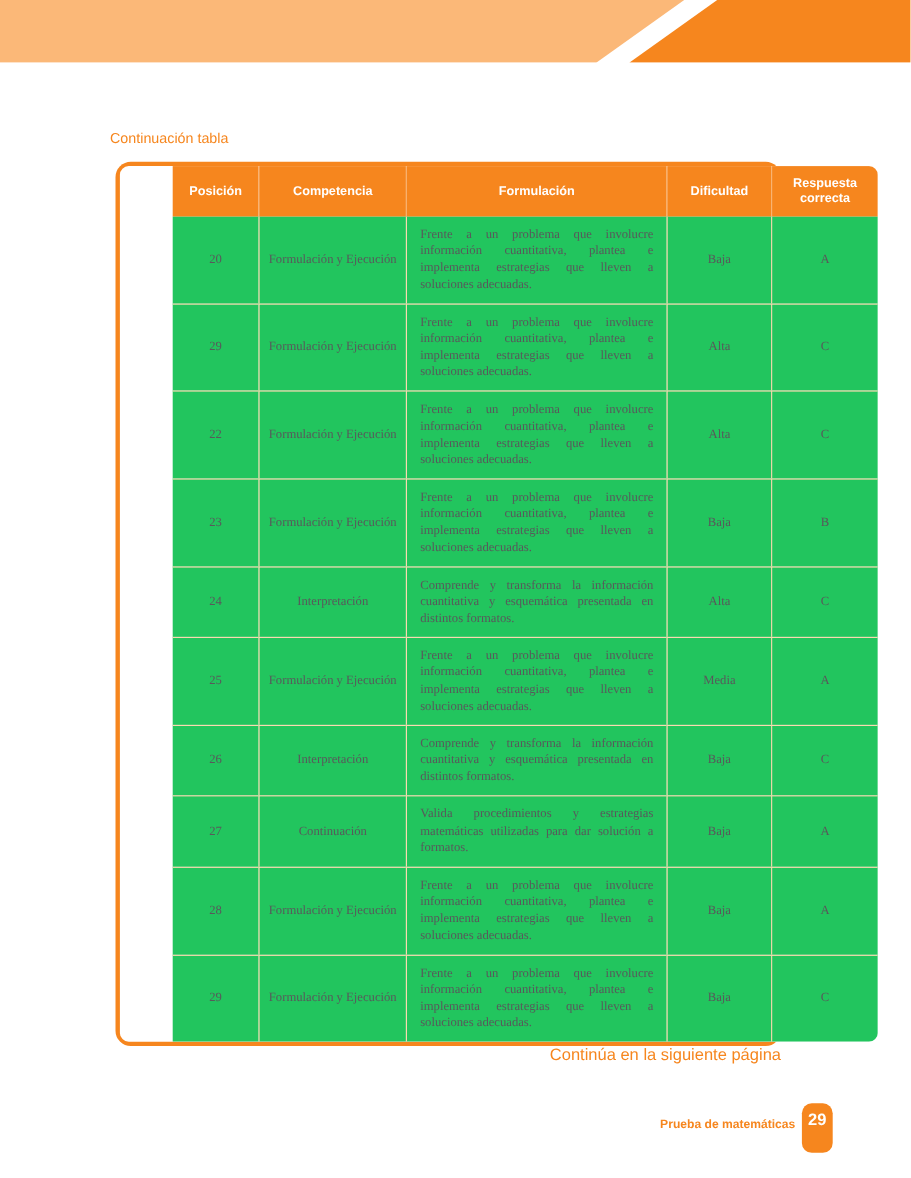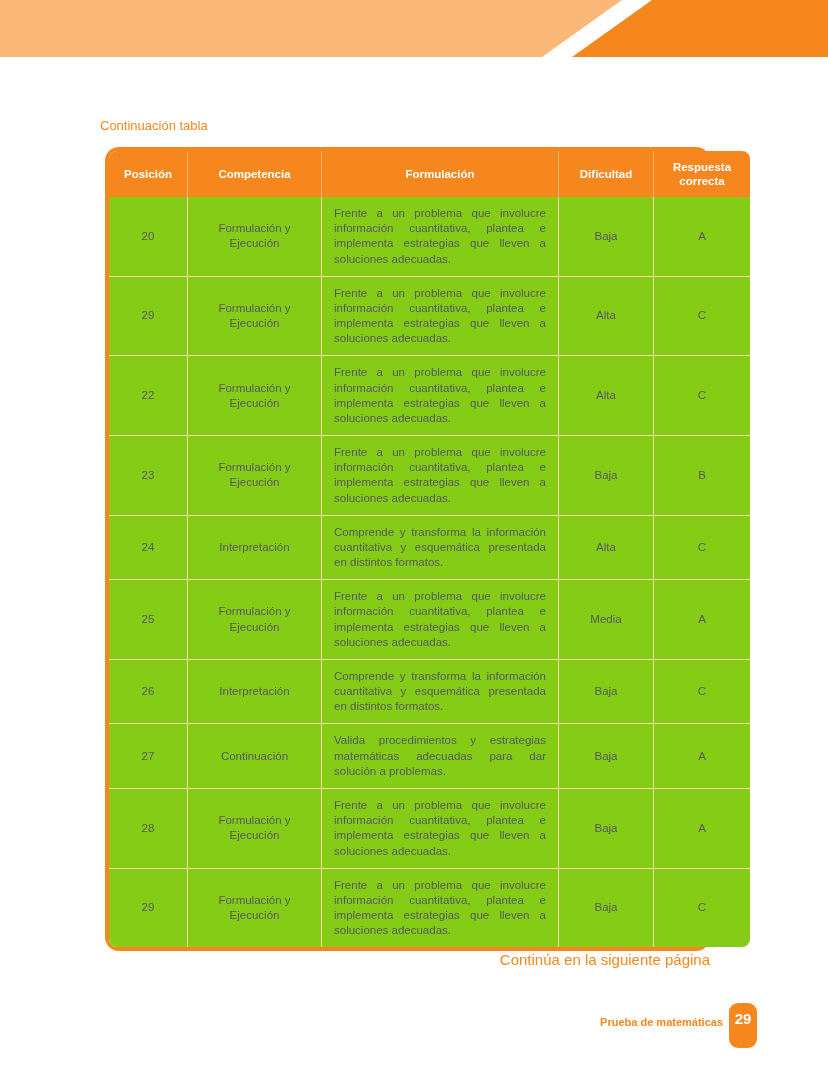--- a/index.html
+++ b/index.html
@@ -62,44 +62,46 @@
     box-sizing: border-box;
   }
   .table-wrap table {
     width: 100%;
     border-collapse: separate;
     border-spacing: 0;
     table-layout: fixed;
     background: #ffffff;
     border-radius: 8px;
     overflow: hidden;
+    padding-left: 48px;
   }
   .table-wrap thead th {
     background: var(--accent, #F6861E);
     color: #ffffff;
     font-size: 11.5px;
     font-weight: bold;
     text-align: center;
     vertical-align: middle;
     padding: 7px 4px;
     height: 32px;
     line-height: 1.25;
   }
   .table-wrap thead th + th {
     border-left: 1px solid rgba(255,255,255,0.35);
   }
   .table-wrap tbody td {
-    background: #84cc16;
+    background: #22c55e;
     color: var(--text, #58595B);
     font-size: 11.5px;
     line-height: 1.32;
     text-align: center;
     vertical-align: middle;
     padding: 9px 6px;
     border-top: 1px solid var(--row-border, #FAD9AF);
+    font-family: Liberation Serif, serif;
   }
   .table-wrap tbody tr:first-child td {
     border-top: none;
   }
   .table-wrap tbody td + td {
     border-left: 1px solid var(--row-border, #FAD9AF);
   }
   .table-wrap td.col-afirmacion {
     text-align: justify;
     padding: 9px 12px;
@@ -208,21 +210,21 @@
           <tr>
             <td class="col-posicion">26</td>
             <td class="col-competencia">Interpretación</td>
             <td class="col-afirmacion">Comprende y transforma la información cuantitativa y esquemática presentada en distintos formatos.</td>
             <td class="col-dificultad">Baja</td>
             <td class="col-respuesta">C</td>
           </tr>
           <tr>
             <td class="col-posicion">27</td>
             <td class="col-competencia">Continuación</td>
-            <td class="col-afirmacion">Valida procedimientos y estrategias matemáticas adecuadas para dar solución a problemas.</td>
+            <td class="col-afirmacion">Valida procedimientos y estrategias matemáticas utilizadas para dar solución a formatos.</td>
             <td class="col-dificultad">Baja</td>
             <td class="col-respuesta">A</td>
           </tr>
           <tr>
             <td class="col-posicion">28</td>
             <td class="col-competencia">Formulación y Ejecución</td>
             <td class="col-afirmacion">Frente a un problema que involucre información cuantitativa, plantea e implementa estrategias que lleven a soluciones adecuadas.</td>
             <td class="col-dificultad">Baja</td>
             <td class="col-respuesta">A</td>
           </tr>

